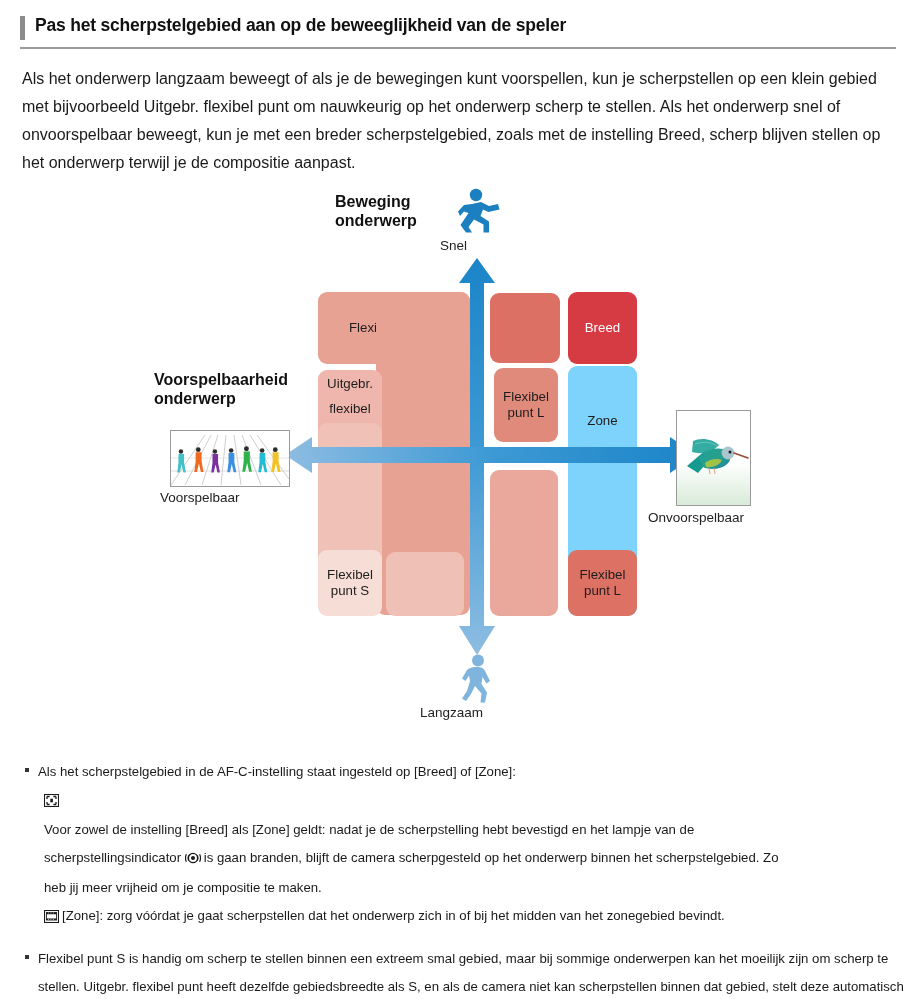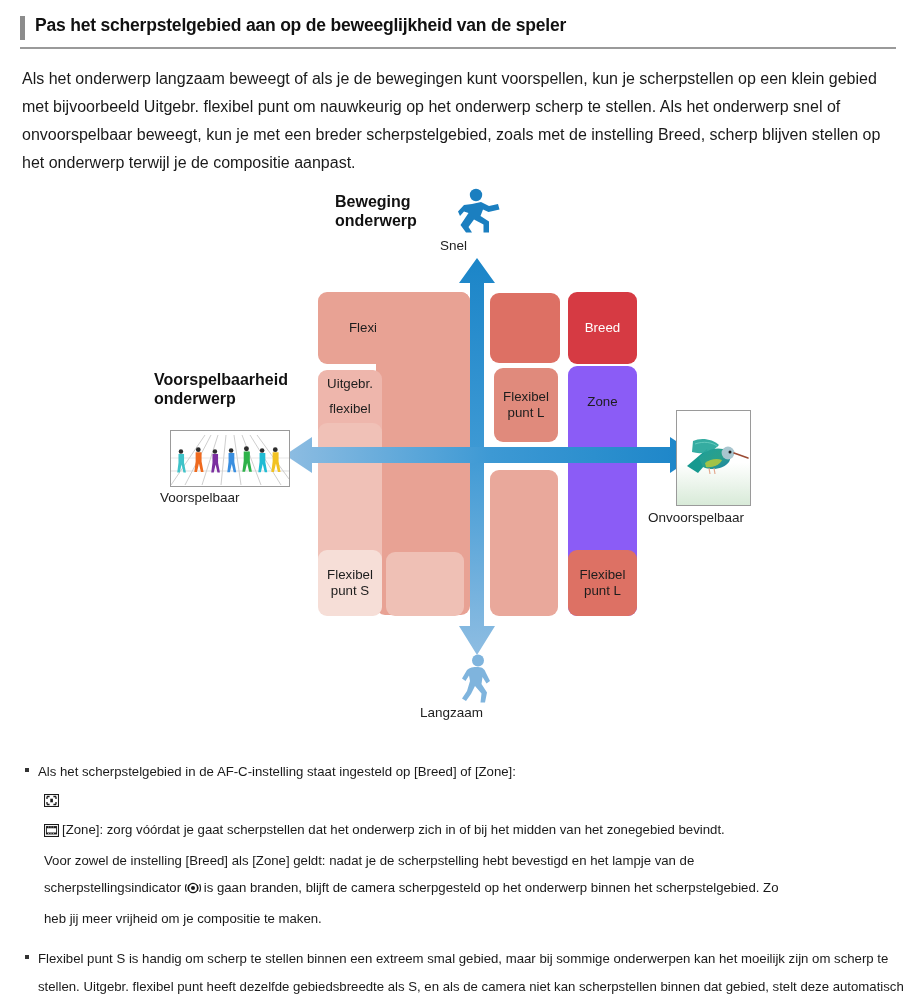--- a/index.html
+++ b/index.html
@@ -143,21 +143,21 @@
     <span>Flexibel</span>
     <span>punt L</span>
   </div>
 
   <div class="box" style="left:490px; top:113px; width:70px; height:70px; background:#dd7064;"></div>
 
   <div class="box white-txt" style="left:568px; top:112px; width:69px; height:72px; background:#d63a43;">
     <span>Breed</span>
   </div>
 
-  <div class="box" style="left:568px; top:186px; width:69px; height:250px; background:#8b5cf6; align-items:flex-start; padding-top:28px;">
+  <div class="box" style="left:568px; top:186px; width:69px; height:250px; background:#7dd3fc; align-items:flex-start; padding-top:47px;">
     <span>Zone</span>
   </div>
 
   <div class="box" style="left:568px; top:370px; width:69px; height:66px; background:#dd7164; flex-direction:column;">
     <span>Flexibel</span>
     <span>punt L</span>
   </div>
 
   <svg class="varrow" style="left:455px; top:78px;" width="44" height="400" viewBox="0 0 44 400">
     <defs>
@@ -269,45 +269,45 @@
     <span class="icn">
       <svg width="15" height="13" viewBox="0 0 15 13">
         <rect x="0.5" y="0.5" width="14" height="12" fill="none" stroke="#1a1a1a" stroke-width="1.1"></rect>
         <path d="M3 2.5 h2.6 M3 2.5 v2.4 M12 2.5 h-2.6 M12 2.5 v2.4 M3 10.5 h2.6 M3 10.5 v-2.4 M12 10.5 h-2.6 M12 10.5 v-2.4" stroke="#1a1a1a" stroke-width="1.3" fill="none"></path>
         <rect x="6.3" y="4.7" width="2.6" height="3.6" fill="#1a1a1a"></rect>
       </svg>
     </span>
   </div>
 
   <div class="bl sub">
-    <span class="icn">
-      <svg width="15" height="13" viewBox="0 0 15 13">
-        <rect x="0.5" y="0.5" width="14" height="12" fill="none" stroke="#1a1a1a" stroke-width="1.1"></rect>
-        <rect x="2.4" y="2.6" width="10.2" height="7.4" fill="none" stroke="#1a1a1a" stroke-width="0.9"></rect>
-        <path d="M2.4 3.4 h10.2 M2.4 9.2 h10.2" stroke="#1a1a1a" stroke-width="1.6"></path>
-        <path d="M4.6 2.6 v0.8 M7 2.6 v0.8 M9.4 2.6 v0.8 M4.6 9.2 v0.8 M7 9.2 v0.8 M9.4 9.2 v0.8" stroke="#ffffff" stroke-width="0.8"></path>
-      </svg>
-    </span><span>[Zone]: zorg vóórdat je gaat scherpstellen dat het onderwerp zich in of bij het midden van het zonegebied bevindt.</span>
-  </div>
-
-  <div class="bl sub">
     <span>Voor zowel de instelling [Breed] als [Zone] geldt: nadat je de scherpstelling hebt bevestigd en het lampje van de</span><br>
     <span>scherpstellingsindicator</span>
     <span class="icn">
       <svg width="16" height="14" viewBox="0 0 16 14">
         <circle cx="8" cy="7" r="4.6" fill="none" stroke="#1a1a1a" stroke-width="1.3"></circle>
         <circle cx="8" cy="7" r="2" fill="#1a1a1a"></circle>
         <path d="M1.4 3.2 C0.2 5.6 0.2 8.4 1.4 10.8" stroke="#1a1a1a" stroke-width="1.2" fill="none"></path>
         <path d="M3.6 4.2 C2.9 5.8 2.9 8.2 3.6 9.8" stroke="#1a1a1a" stroke-width="1.1" fill="none"></path>
         <path d="M14.6 3.2 C15.8 5.6 15.8 8.4 14.6 10.8" stroke="#1a1a1a" stroke-width="1.2" fill="none"></path>
         <path d="M12.4 4.2 C13.1 5.8 13.1 8.2 12.4 9.8" stroke="#1a1a1a" stroke-width="1.1" fill="none"></path>
       </svg>
     </span><span>is gaan branden, blijft de camera scherpgesteld op het onderwerp binnen het scherpstelgebied. Zo</span><br>
     <span>heb jij meer vrijheid om je compositie te maken.</span>
   </div>
 
+  <div class="bl sub">
+    <span class="icn">
+      <svg width="15" height="13" viewBox="0 0 15 13">
+        <rect x="0.5" y="0.5" width="14" height="12" fill="none" stroke="#1a1a1a" stroke-width="1.1"></rect>
+        <rect x="2.4" y="2.6" width="10.2" height="7.4" fill="none" stroke="#1a1a1a" stroke-width="0.9"></rect>
+        <path d="M2.4 3.4 h10.2 M2.4 9.2 h10.2" stroke="#1a1a1a" stroke-width="1.6"></path>
+        <path d="M4.6 2.6 v0.8 M7 2.6 v0.8 M9.4 2.6 v0.8 M4.6 9.2 v0.8 M7 9.2 v0.8 M9.4 9.2 v0.8" stroke="#ffffff" stroke-width="0.8"></path>
+      </svg>
+    </span><span>[Zone]: zorg vóórdat je gaat scherpstellen dat het onderwerp zich in of bij het midden van het zonegebied bevindt.</span>
+  </div>
+
   <div class="gapline"></div>
 
   <div class="bl">
     <span class="dot"></span>
     <span>Flexibel punt S is handig om scherp te stellen binnen een extreem smal gebied, maar bij sommige onderwerpen kan het moeilijk zijn om scherp te stellen. Uitgebr. flexibel punt heeft dezelfde gebiedsbreedte als S, en als de camera niet kan scherpstellen binnen dat gebied, stelt deze automatisch scherp op het uitgebreide gebied.</span>
   </div>
 </div>
 
 </body></html>

